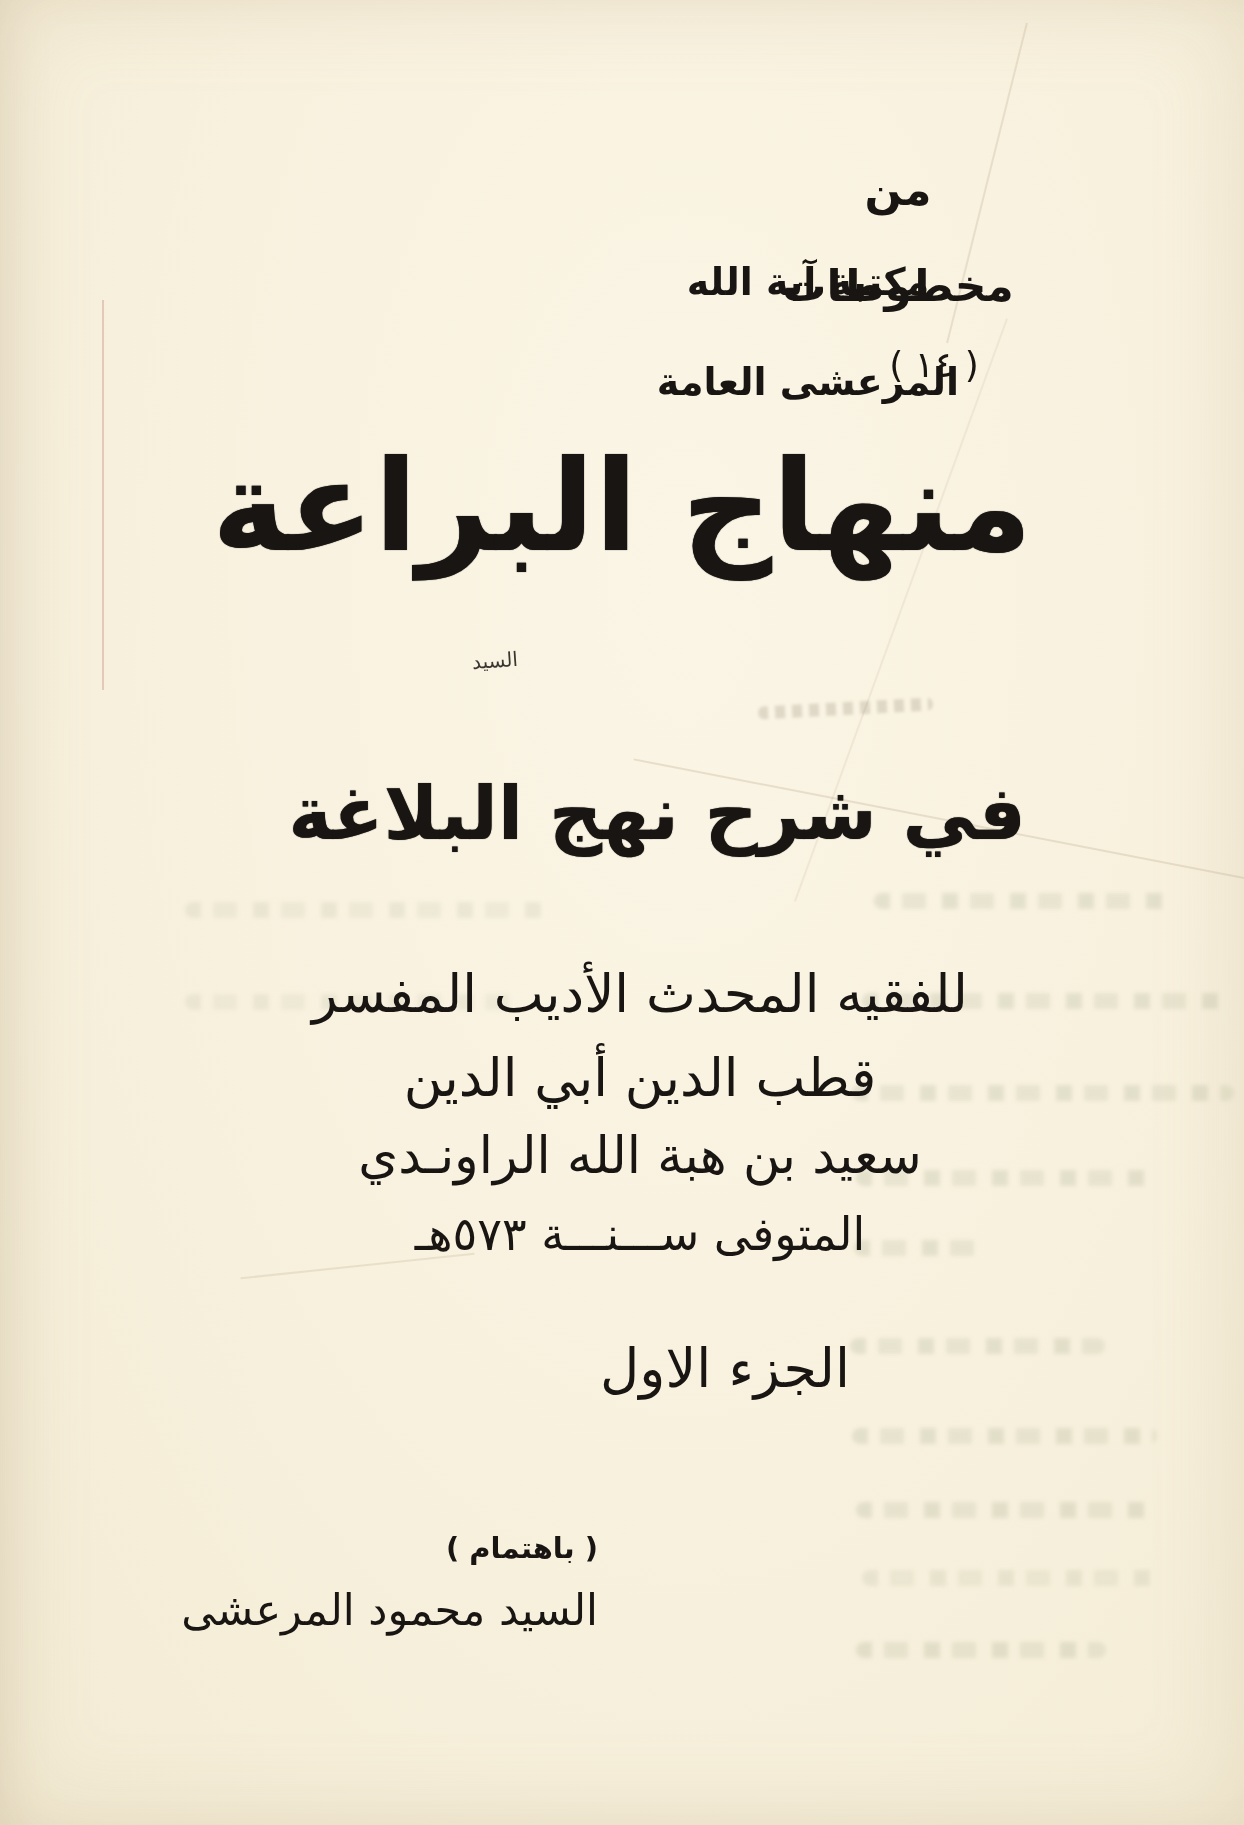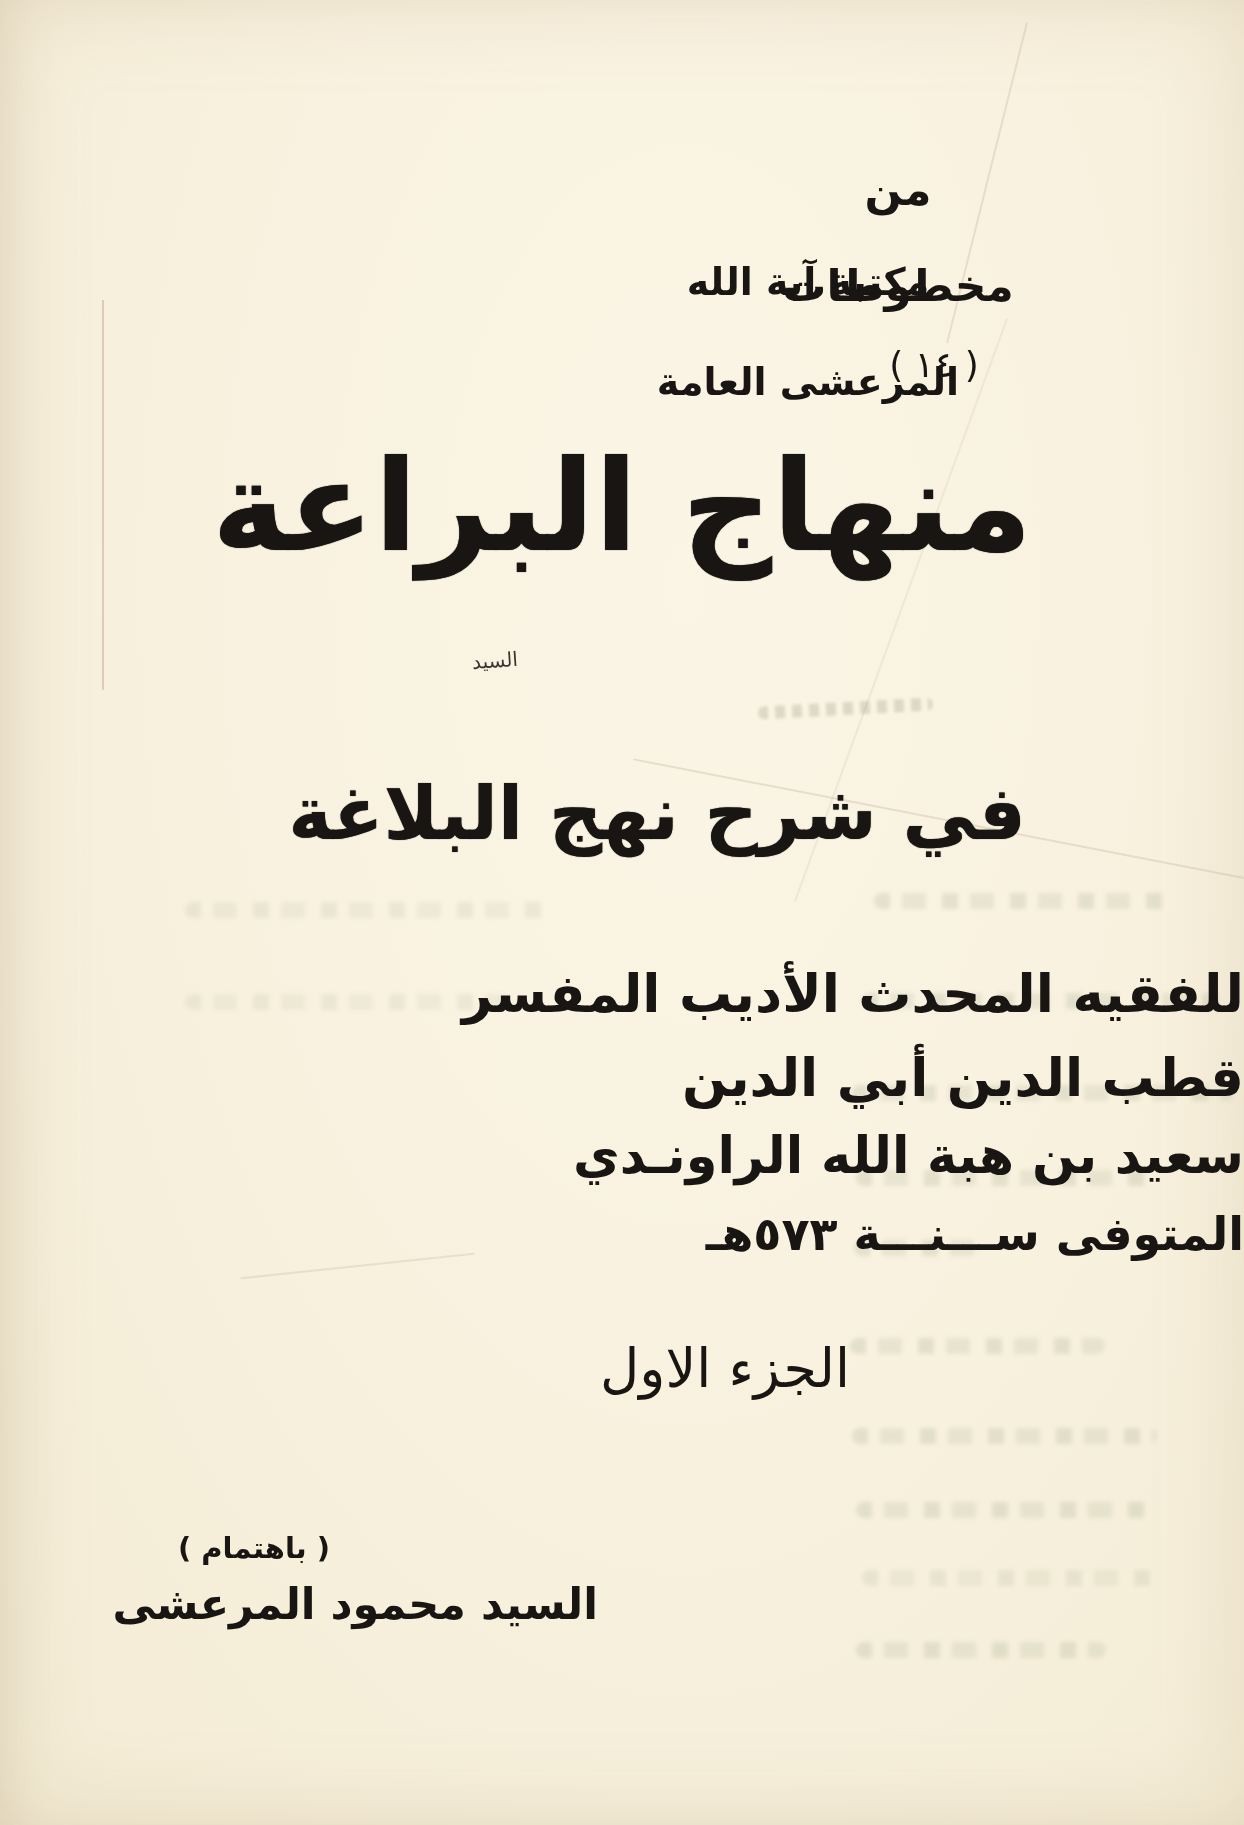--- a/index.html
+++ b/index.html
@@ -32,31 +32,31 @@
     font-size:126px;font-weight:bold;line-height:250px;
     text-shadow:0 0 1px rgba(20,18,14,.9);
   }
   .calligrapher{top:650px;left:428px;width:90px;font-size:20px;opacity:.85;transform:rotate(-4deg);}
   .book-subtitle{
     top:748px;left:70px;right:0;
     font-size:74px;font-weight:bold;line-height:130px;
     text-shadow:0 0 1px rgba(20,18,14,.8);
   }
 
-  .author-line{left:36px;right:0;font-weight:bold;}
+  .author-line{left:36px;right:0;text-align:center;font-weight:normal;}
   .a1{top:952px;font-size:53px;line-height:84px;}
   .a2{top:1036px;font-size:53px;line-height:84px;}
   .a3{top:1114px;font-size:51px;line-height:84px;}
   .a4{top:1192px;font-size:46px;line-height:84px;}
 
   .volume{top:1336px;left:590px;width:270px;font-size:54px;font-weight:normal;line-height:66px;}
 
-  .credit{text-align:left;}
+  .credit{text-align:right;}
   .credit .label{font-size:29px;font-weight:bold;line-height:48px;}
-  .credit .name{font-size:43px;font-weight:bold;line-height:64px;white-space:nowrap;}
+  .credit .name{font-size:43px;font-weight:normal;line-height:64px;margin-top:6px;white-space:nowrap;}
   .credit-right{top:1512px;left:665px;width:490px;}
   .credit-left{top:1524px;left:178px;width:420px;}
 
   
   .bleed{
     position:absolute;height:16px;border-radius:8px;
     background:repeating-linear-gradient(90deg,
       rgba(148,158,128,.50) 0 16px, rgba(148,158,128,0) 16px 28px,
       rgba(148,158,128,.38) 28px 52px, rgba(148,158,128,0) 52px 68px);
     filter:blur(2px);opacity:.42;

